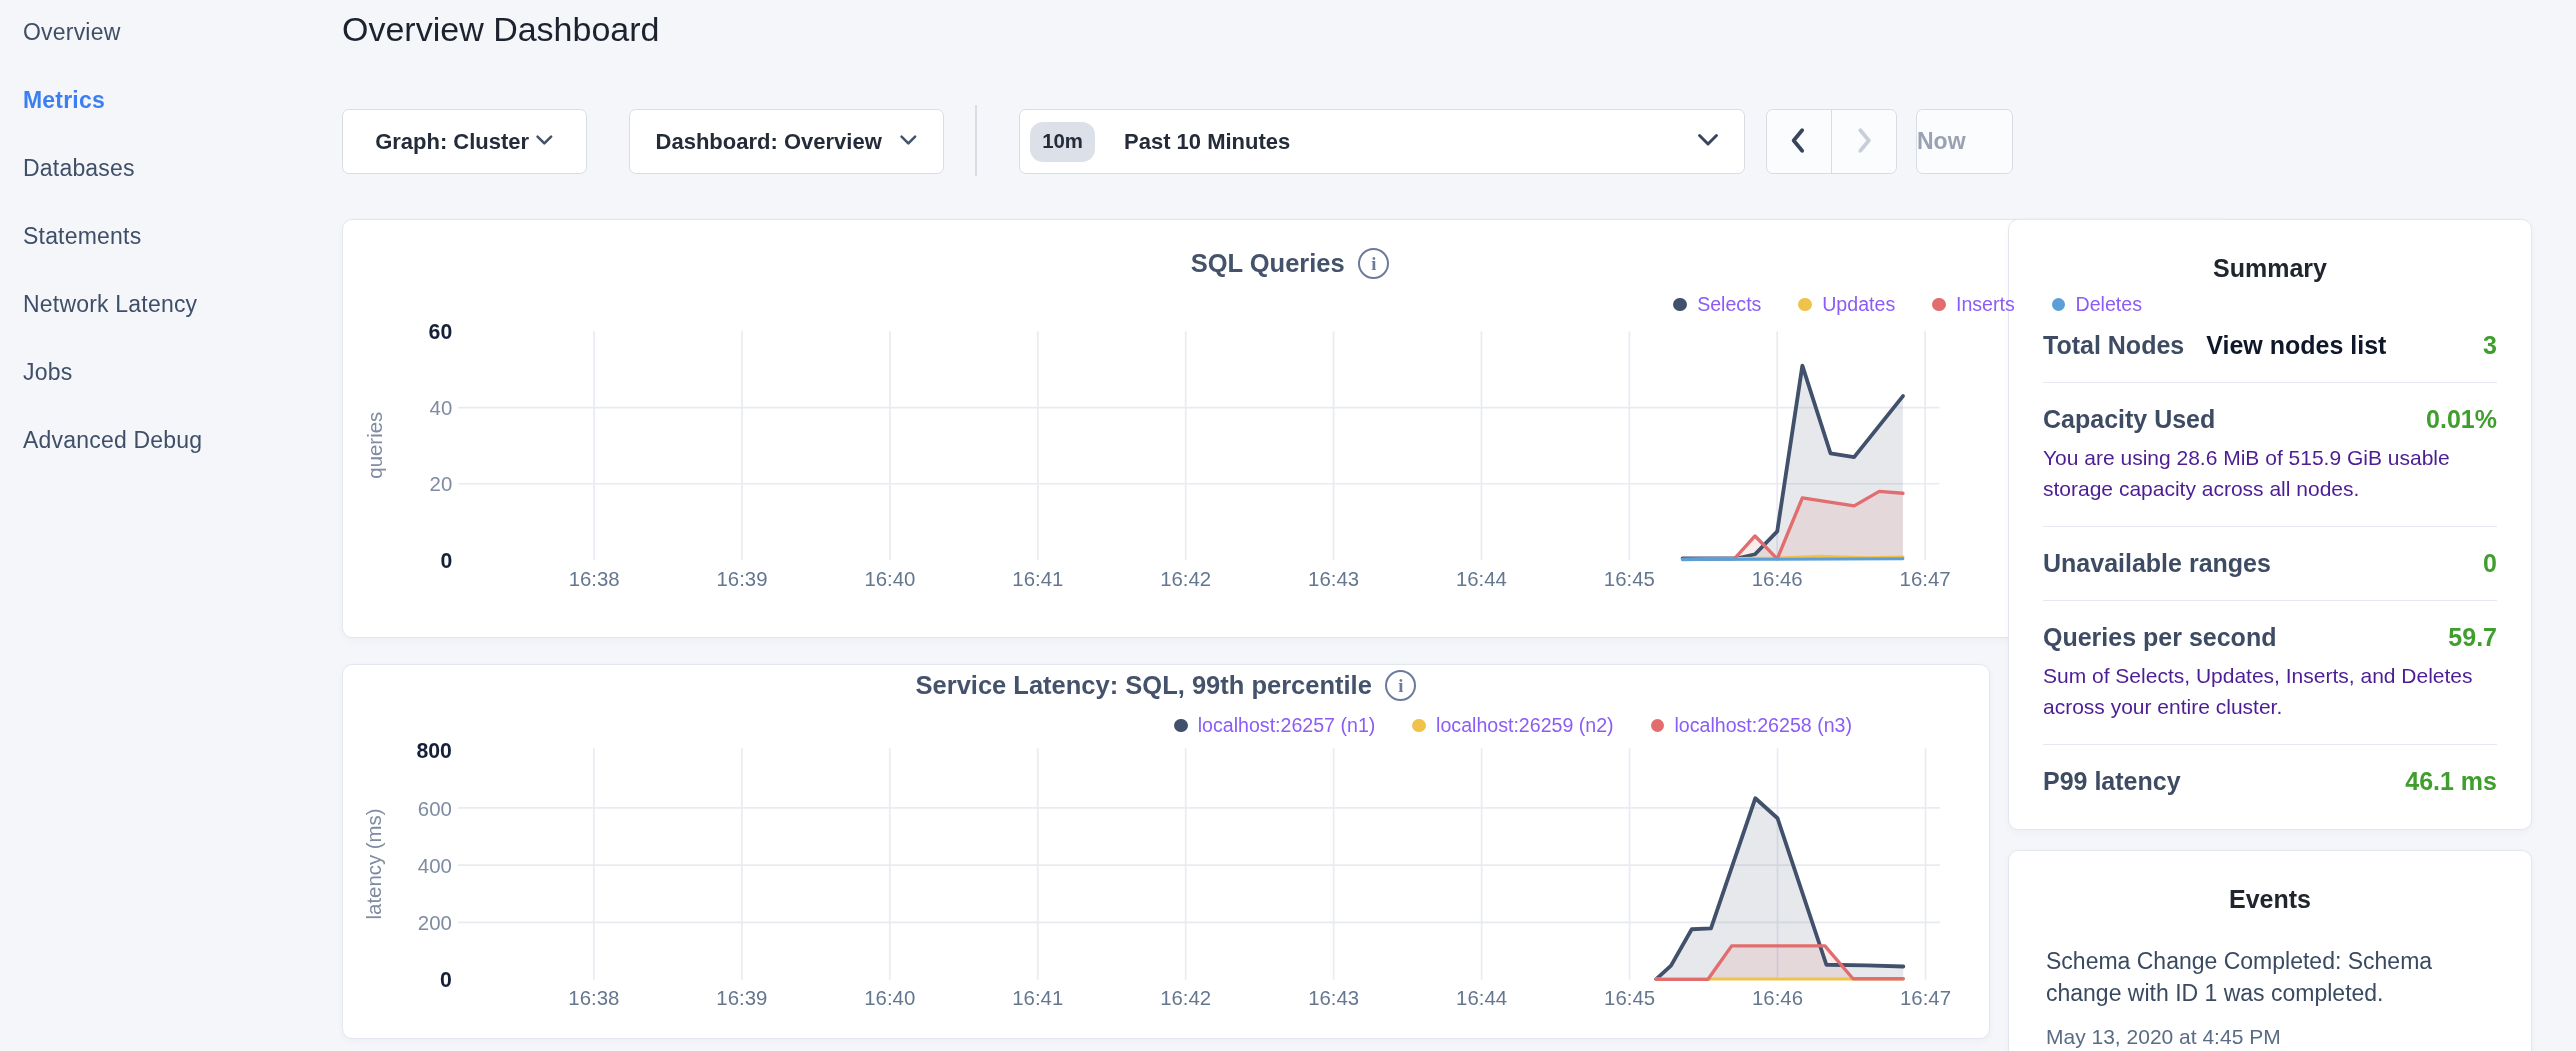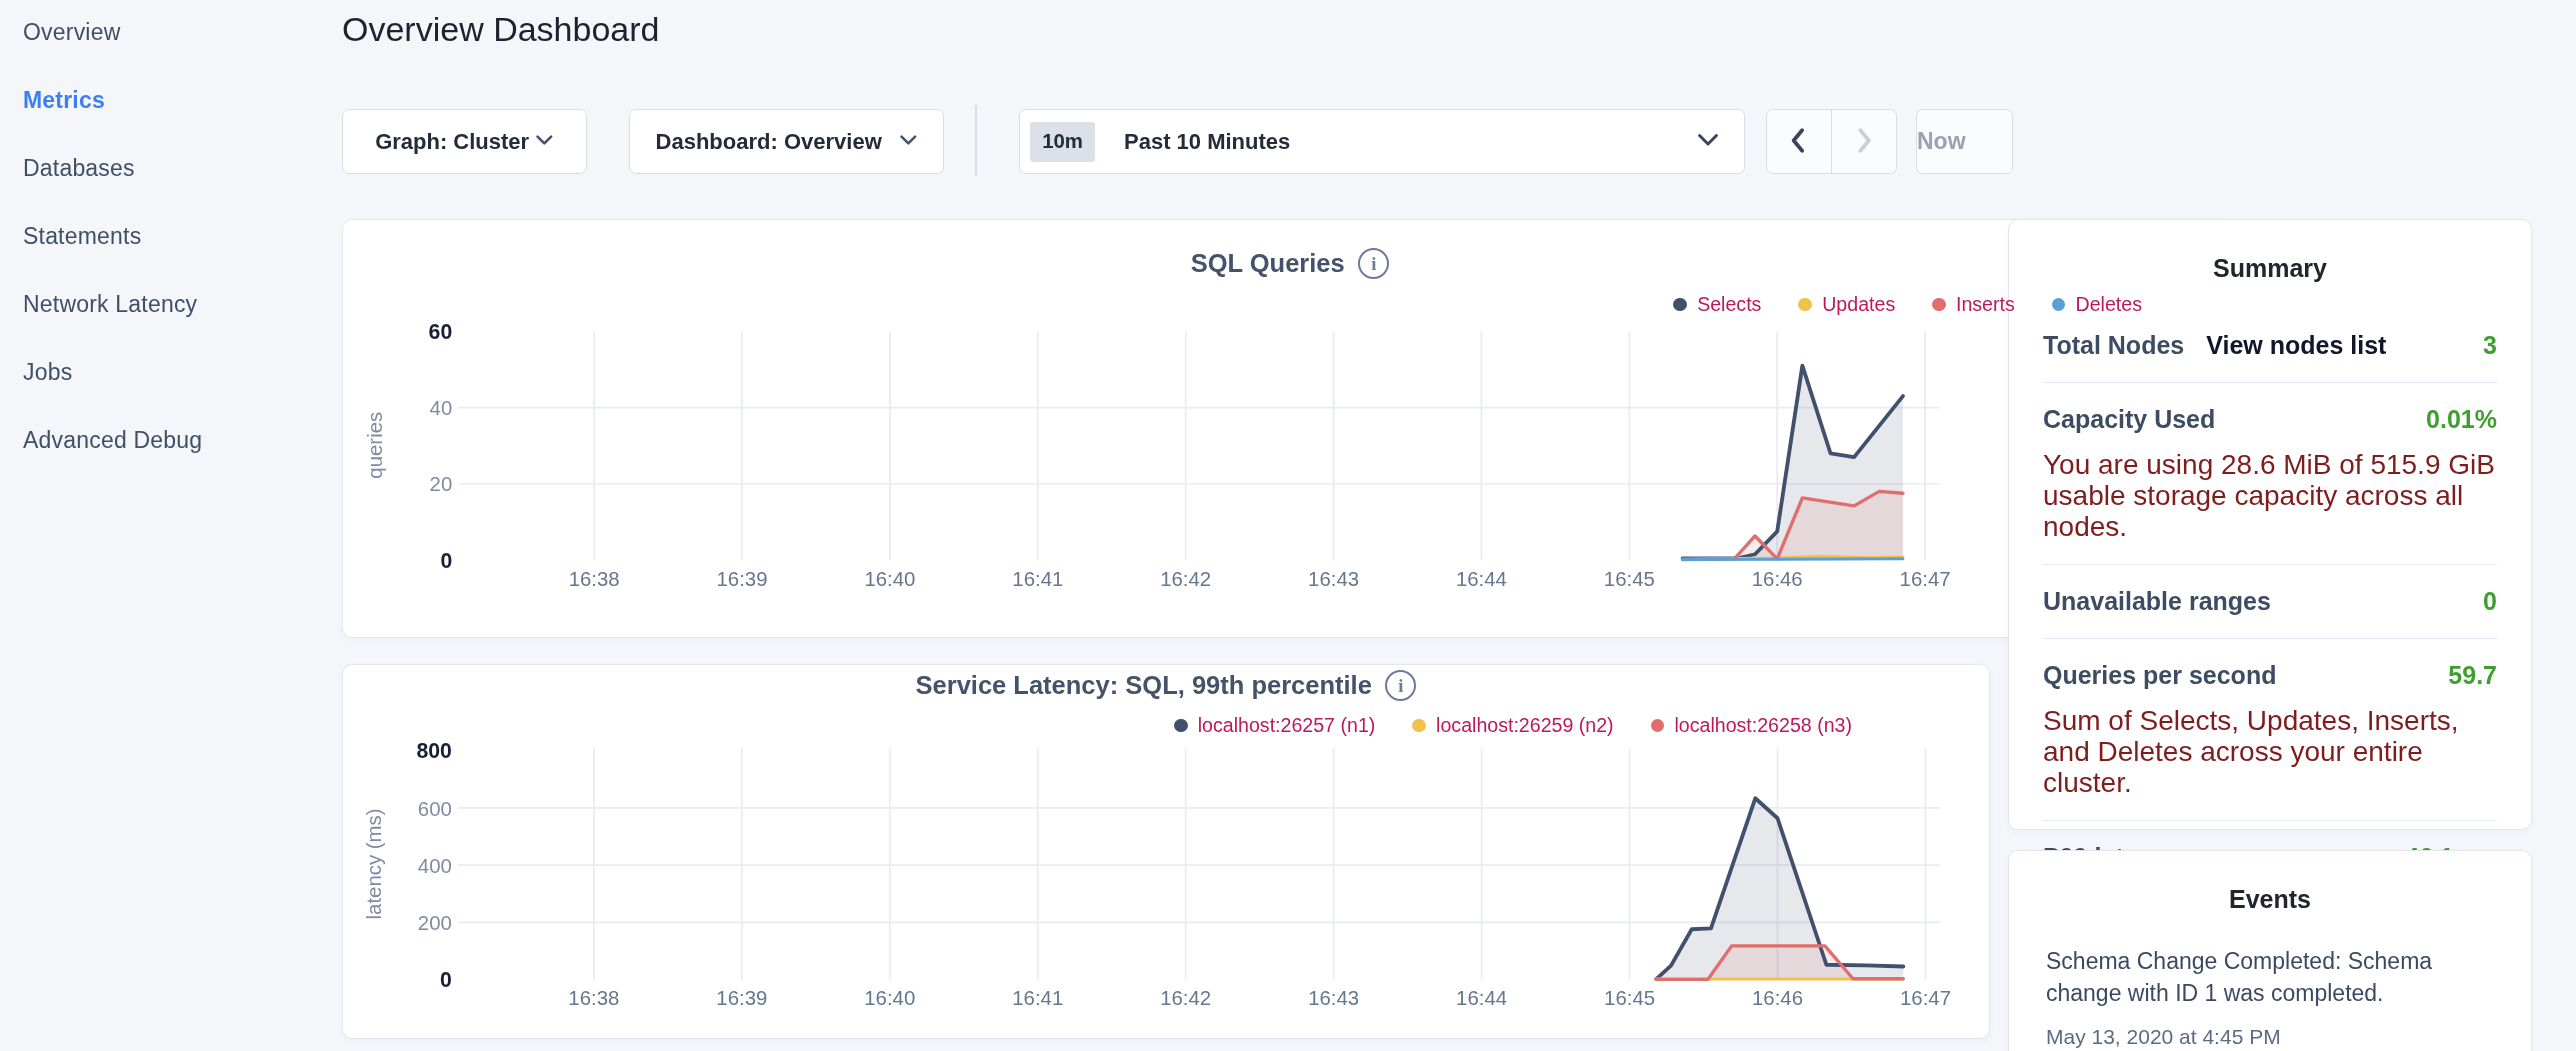--- a/index.html
+++ b/index.html
@@ -13,21 +13,21 @@
 
   
   .page-title { position:absolute; left:342px; top:10.2px; font-size:34px; font-weight:500; color:#1c222e; }
   .box { position:absolute; top:109px; height:65px; background:#ffffff; border:1.7px solid #d8dde4; border-radius:6.8px;
          display:flex; align-items:center; cursor:pointer; }
   #dd-graph { left:342px; width:245px; justify-content:center; gap:6px; }
   #dd-dash  { left:629px; width:315px; justify-content:center; gap:17px; }
   .dd-label { font-size:22px; font-weight:700; color:#242c3a; }
   .vdivider { position:absolute; left:975px; top:105px; width:1.7px; height:71px; background:#d9dde3; }
   #time-sel { left:1019px; width:726px; padding:0 25.5px 0 10.2px; }
-  .time-badge { background:#dce1e9; border-radius:3px; padding:8.5px 12px; font-size:20.4px; font-weight:700; color:#242c3a; }
+  .time-badge { background:#dce1e9; border-radius:13px; padding:8.5px 12px; font-size:20.4px; font-weight:700; color:#242c3a; }
   .time-label { margin-left:29px; font-size:22px; font-weight:700; color:#242c3a; }
   .time-chevron { margin-left:auto; }
   #arrow-group { left:1766px; width:131px; padding:0; background:#fbfcfd; }
   .arrow-half { flex:1; height:100%; display:flex; align-items:center; justify-content:center; cursor:pointer; }
   .arrow-half + .arrow-half { border-left:1.7px solid #d8dde4; }
   #now-btn { left:1916px; width:97px; background:#fbfcfd; }
   .now-label { font-size:23px; font-weight:700; color:#98a2b3; }
 
   
   .card { position:absolute; background:#ffffff; border:1.7px solid #e3e7ed; border-radius:10.2px; box-shadow:0 2.6px 6.8px rgba(60,70,90,.04); }
@@ -39,37 +39,37 @@
   
   .chart-title-row { position:relative; display:flex; justify-content:center; align-items:center; gap:13.6px; z-index:2; }
   #chart-card-0 .chart-title-row { padding-top:28px; }
   #chart-card-1 .chart-title-row { padding-top:5.1px; }
   .chart-title { font-size:25.5px; font-weight:700; color:#44536b; }
   .info-icon { width:31px; height:31px; border:2.6px solid #6b7a99; border-radius:50%; display:flex; align-items:center; justify-content:center;
                color:#6b7a99; font-size:18.7px; font-weight:700; font-family:"Liberation Serif",serif; cursor:pointer; }
   .legend { position:absolute; display:flex; gap:37px; list-style:none; z-index:2; }
   #chart-card-0 .legend { top:73px; right:95px; }
   #chart-card-1 .legend { top:49px; right:137px; }
-  .legend li { display:flex; align-items:center; gap:10.2px; font-size:19.6px; color:#be185d; }
+  .legend li { display:flex; align-items:center; gap:10.2px; font-size:19.6px; color:#8b5cf6; }
   .legend .dot { width:13.6px; height:13.6px; border-radius:50%; }
   svg.plot { position:absolute; left:0; top:0; }
   .ytick { fill:#7e8ba1; font-size:24px; }
   .ytick.strong { fill:#162038; font-weight:700; font-size:25px; }
   .xtick { fill:#64778f; font-size:24px; }
   .unit  { fill:#7e8ba1; font-size:24px; }
 
   
   .panel-heading { text-align:center; font-size:25px; font-weight:700; color:#20252e; line-height:29px; margin-bottom:25.5px; }
   .srow { padding:22px 0; }
   .srow + .srow { border-top:1.7px solid #e5e8ee; }
   .srow-head { display:flex; align-items:baseline; }
   .srow-label { font-size:25px; font-weight:700; color:#3e4c63; line-height:29px; }
   .srow-link { font-size:25px; font-weight:700; color:#0f172a; margin-left:22px; cursor:pointer; text-decoration:none; }
   .srow-value { margin-left:auto; font-size:25px; font-weight:700; color:#3f9e2d; }
-  .srow-desc { margin-top:15px; font-size:28px; color:#7f1d1d; line-height:31px; }
+  .srow-desc { margin-top:8px; font-size:21px; color:#4c1d95; line-height:31px; }
 
   
   .event-item { margin-top:31px; }
   .event-text { font-size:23px; color:#3a4a61; line-height:32px; max-width:400px; }
   .event-time { margin-top:16px; font-size:21px; color:#5a6b84; }
 </style>
 </head>
 <body>
 
 <div class="page">

